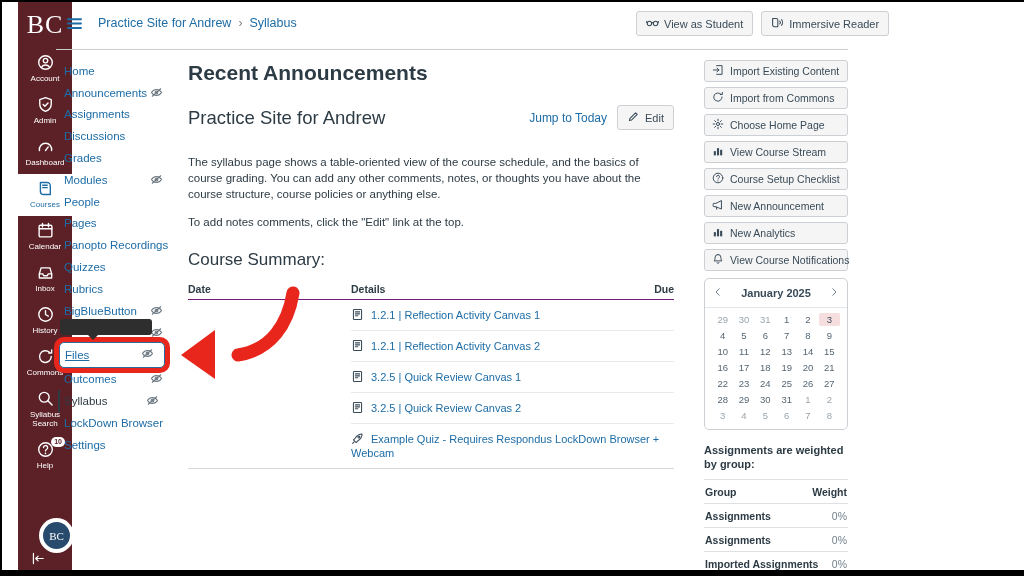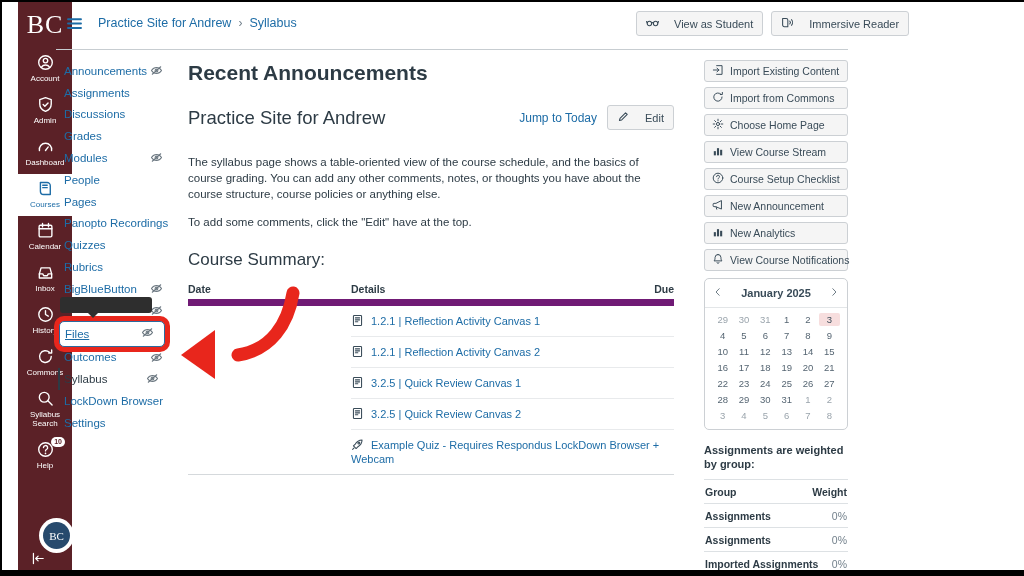--- a/index.html
+++ b/index.html
@@ -25,21 +25,21 @@
   .gn-collapse{position:absolute;left:13px;top:549px;color:#fff;cursor:pointer;}
   .gn-collapse svg{width:15px;height:15px;}
 
   
   .hamburger{position:absolute;left:63px;top:13px;width:19px;height:17px;color:#1d6ca6;cursor:pointer;}
   .hamburger svg{width:19px;height:17px;}
   .breadcrumb{position:absolute;left:96px;top:14px;display:flex;align-items:center;gap:7px;font-size:12.5px;}
   .breadcrumb a{color:#1d6ca6;text-decoration:none;cursor:pointer;}
   .crumb-sep{color:#73818c;font-size:12px;}
   .topbtns{position:absolute;left:634px;top:9px;display:flex;gap:8px;}
-  .btn{display:flex;align-items:center;gap:15px;background:#f5f5f5;border:1px solid #ccd0d4;border-radius:3px;
+  .btn{display:flex;align-items:center;gap:5px;background:#f5f5f5;border:1px solid #ccd0d4;border-radius:3px;
        color:#394b58;font-size:11px;padding:4px 9px;cursor:pointer;white-space:nowrap;}
   .btn svg{width:13px;height:13px;}
   .topdivider{position:absolute;left:54px;top:47px;width:792px;height:1px;background:#c7cdd1;}
 
   
   .coursenav{position:absolute;left:62px;top:58px;width:112px;}
   .cn-item{position:relative;height:21.8px;display:flex;align-items:center;font-size:11.5px;
            color:#1d6ca6;cursor:pointer;white-space:nowrap;}
   .cn-item.active{color:#2d3b45;border-left:2px solid #2d3b45;margin-left:-6px;padding-left:4px;}
   .cn-eye{position:absolute;left:86px;top:4px;color:#6b7780;}
@@ -56,21 +56,21 @@
   
   .main{position:absolute;left:186px;top:58px;width:486px;color:#2d3b45;}
   .main h1{margin:0;font-size:21px;line-height:26px;font-weight:bold;}
   .subrow{display:flex;align-items:center;margin-top:19px;}
   .subrow h2{margin:0;font-size:18.5px;font-weight:normal;flex:1;}
   .jump{font-size:12px;color:#1d6ca6;text-decoration:none;margin-right:10px;cursor:pointer;}
   .intro{font-size:11.5px;line-height:16px;margin-top:24px;}
   .intro2{font-size:11.5px;line-height:16px;margin-top:12px;}
   .main h3{margin:20px 0 0;font-size:17px;font-weight:normal;}
   .sum{margin-top:8px;border-bottom:1px solid #d5d9dc;}
-  .sum-head{display:flex;border-bottom:7px solid #701a75;padding:5px 0 4px;font-size:10.5px;font-weight:bold;}
+  .sum-head{display:flex;border-bottom:1px solid #701a75;padding:5px 0 4px;font-size:10.5px;font-weight:bold;}
   .c-date{width:163px;}
   .c-details{flex:1;}
   .c-due{width:44px;text-align:right;}
   .sum-row .row-inner{margin-left:163px;border-bottom:1px solid #e8eaec;padding:8px 0;
                       font-size:11px;line-height:14px;}
   .sum-row:last-child .row-inner{border-bottom:none;}
   .row-inner svg{width:13px;height:13px;vertical-align:-2px;margin-right:7px;color:#394b58;}
   .row-inner a{color:#1d6ca6;text-decoration:none;cursor:pointer;}
 
   
@@ -240,20 +240,23 @@
               <path d="M2 3h4.4a2 2 0 0 1 2 2v8.2H4a2 2 0 0 1-2-2z"></path>
               <path d="M10.8 6.2c.9.9.9 2.7 0 3.6M12.9 4.6c1.7 1.8 1.7 5 0 6.8"></path>
             </svg></span>
       <span>Immersive Reader</span>
     </div>
   </div>
   <div class="topdivider"></div>
 
   <nav class="coursenav" id="cn-items">
         <div class="cn-item">
+          <span class="lbl">Home</span>
+        </div>
+        <div class="cn-item">
           <span class="lbl">Announcements</span>
           <span class="cn-eye"><span><svg viewBox="0 0 16 16" fill="none" stroke="currentColor" stroke-width="1.3" stroke-linecap="round" stroke-linejoin="round">
                 <path d="M1.8 8c1.6-2.4 3.8-3.7 6.2-3.7S12.6 5.6 14.2 8c-1.6 2.4-3.8 3.7-6.2 3.7S3.4 10.4 1.8 8z"></path>
                 <circle cx="8" cy="8" r="1.7"></circle>
                 <path d="M2.8 12.6 13.2 3.4"></path>
               </svg></span></span>
         </div>
         <div class="cn-item">
           <span class="lbl">Assignments</span>
         </div>
@@ -341,21 +344,21 @@
       <h2>Practice Site for Andrew</h2>
       <a class="jump">Jump to Today</a>
       <div class="btn">
         <span><svg viewBox="0 0 16 16" fill="none" stroke="currentColor" stroke-width="1.3" stroke-linecap="round" stroke-linejoin="round">
                 <path d="M3 13l.7-2.8 6.8-6.8 2.1 2.1-6.8 6.8z"></path>
               </svg></span>
         <span>Edit</span>
       </div>
     </div>
     <div class="intro">The syllabus page shows a table-oriented view of the course schedule, and the basics of course grading. You can add any other comments, notes, or thoughts you have about the course structure, course policies or anything else.</div>
-    <div class="intro2">To add some comments, click the "Edit" have at the top.</div>
+    <div class="intro2">To add notes comments, click the "Edit" link at the top.</div>
     <h3>Course Summary:</h3>
     <div class="sum">
       <div class="sum-head">
         <div class="c-date">Date</div>
         <div class="c-details">Details</div>
         <div class="c-due">Due</div>
       </div>
       <div id="sum-rows">
             <div class="sum-row">
               <div class="row-inner"><span><svg viewBox="0 0 16 16" fill="none" stroke="currentColor" stroke-width="1.3" stroke-linecap="round" stroke-linejoin="round">

